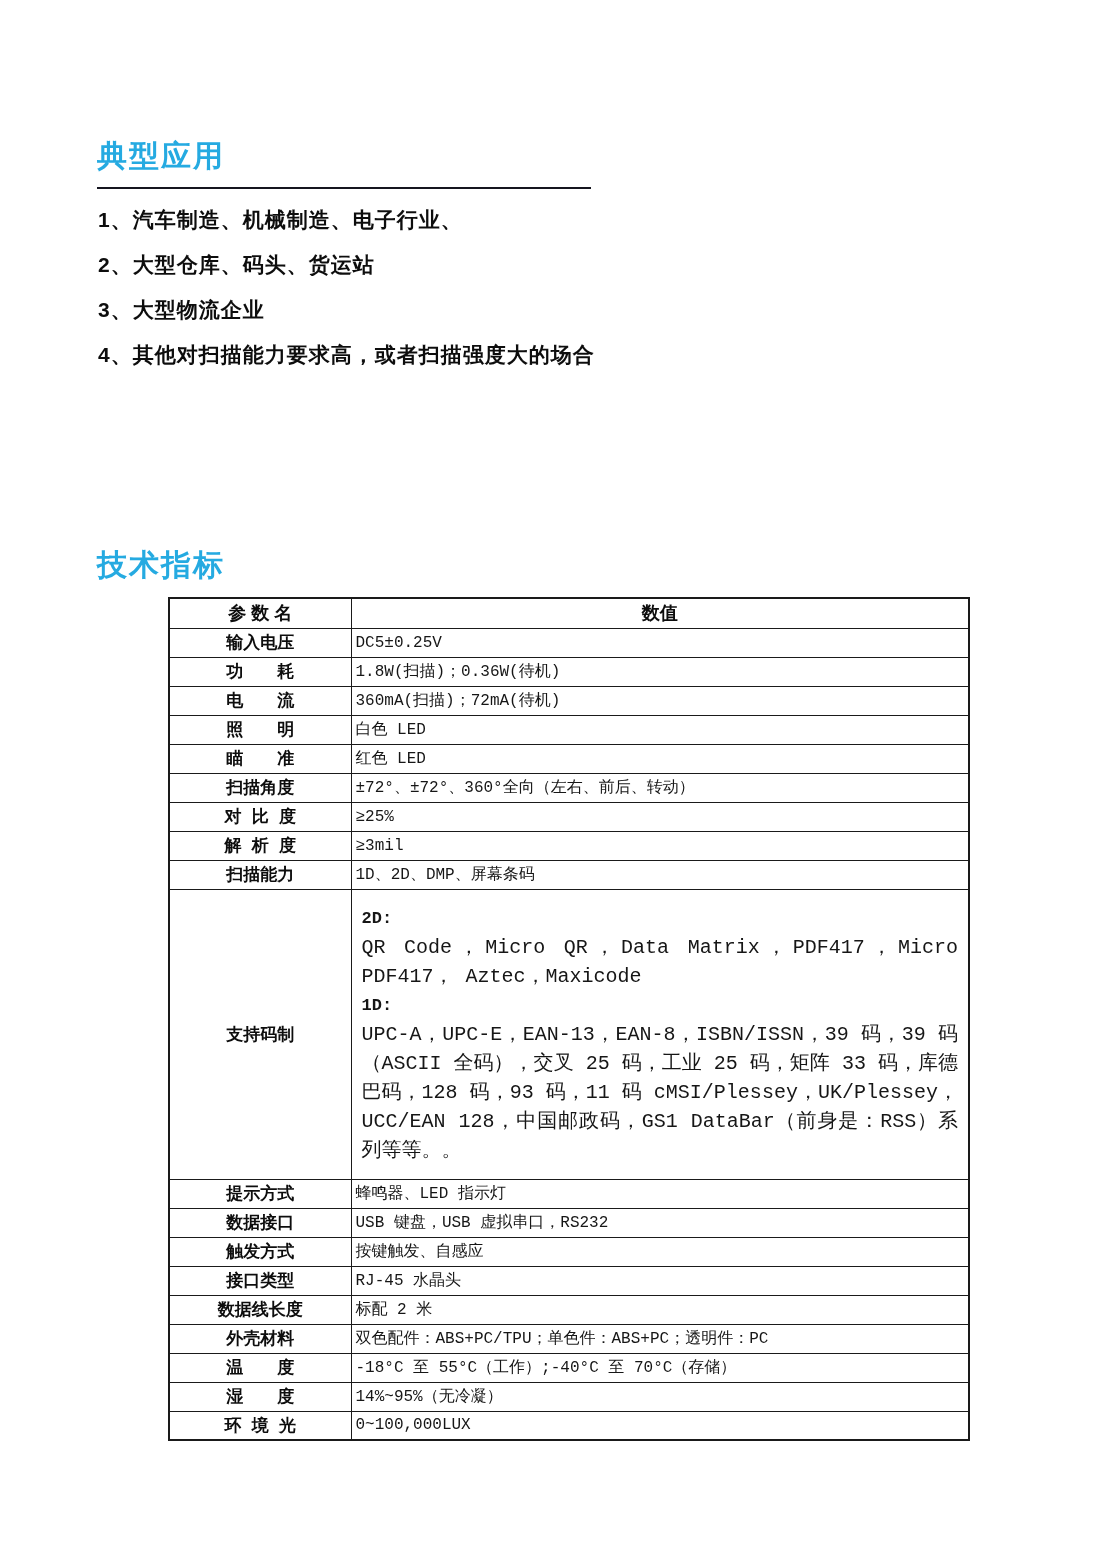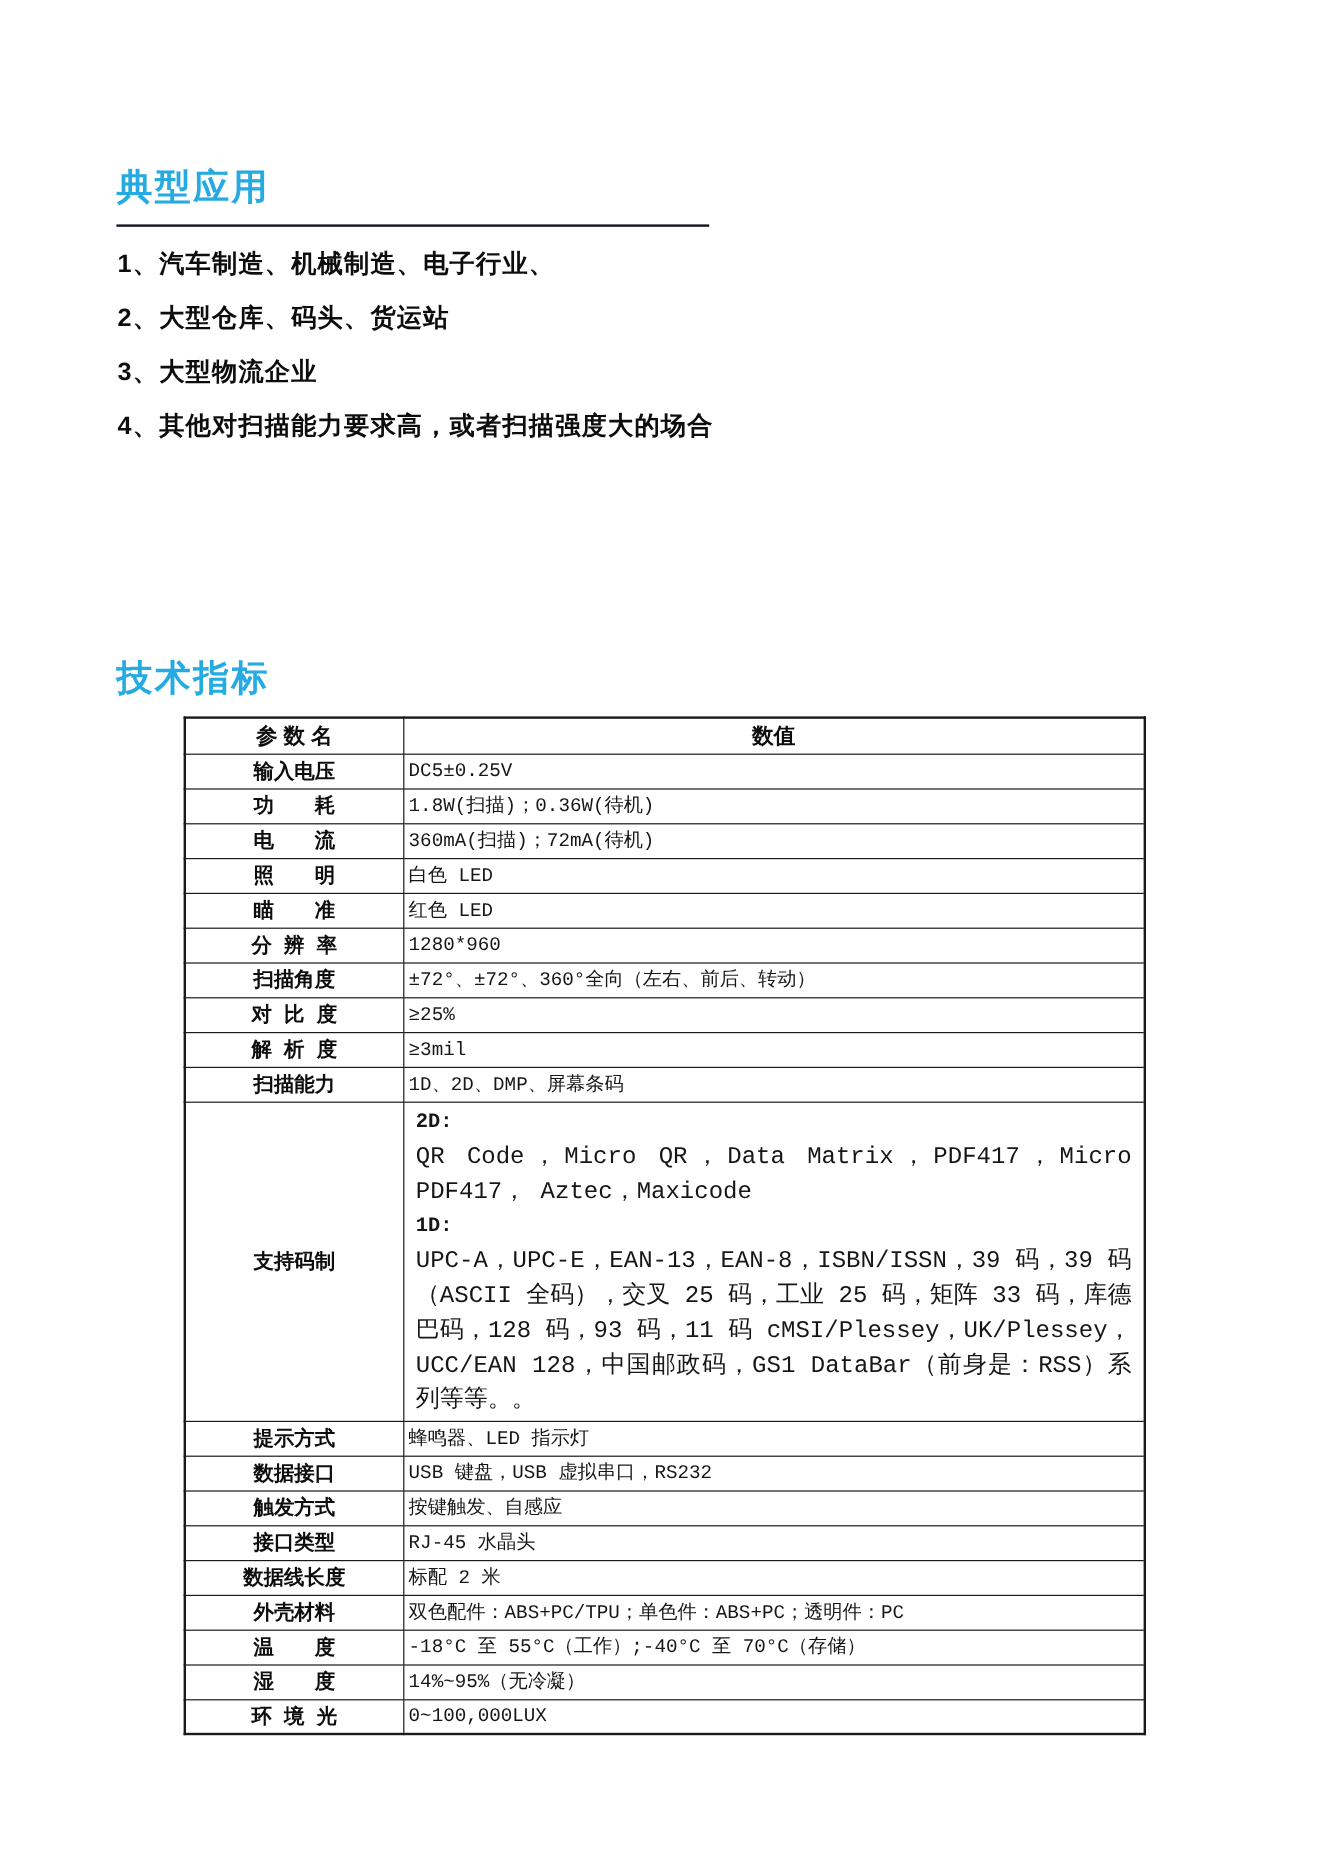--- a/index.html
+++ b/index.html
@@ -42,21 +42,21 @@
     display: flex;
     align-items: center;
     font-size: 21px;
     font-weight: bold;
     color: #0d0d0d;
     letter-spacing: 1px;
   }
 
   table.spec-table {
     position: absolute;
-    left: 153px; top: 597px;
+    left: 168px; top: 597px;
     width: 800px;
     border-collapse: collapse;
     table-layout: fixed;
     border: 2px solid #1a1a1a;
   }
   .spec-table th, .spec-table td {
     border: 1px solid #1a1a1a;
     padding: 0 4px;
     overflow: hidden;
   }
@@ -77,21 +77,21 @@
     font-family: Liberation Mono, monospace;
     white-space: pre;
   }
   td.value-cell {
     font-size: 16px;
     color: #161616;
     font-family: "Liberation Mono", "DejaVu Sans Mono", monospace;
   }
   td.codes-cell {
     text-align: left;
-    padding: 2px 10px;
+    padding: 14px 10px;
     vertical-align: middle;
   }
   .codes-line {
     font-size: 20px;
     line-height: 29px;
     color: #161616;
     font-family: "Liberation Mono", "DejaVu Sans Mono", monospace;
     text-align: justify;
   }
   .codes-line.bold { font-weight: bold; font-size: 17px; }
@@ -138,24 +138,20 @@
       </tr>
       <tr>
         <td class="param-cell">照　　明</td>
         <td class="value-cell">白色 LED</td>
       </tr>
       <tr>
         <td class="param-cell">瞄　　准</td>
         <td class="value-cell">红色 LED</td>
       </tr>
       <tr>
-        <td class="param-cell">分 辨 率</td>
-        <td class="value-cell">1280*960</td>
-      </tr>
-      <tr>
         <td class="param-cell">扫描角度</td>
         <td class="value-cell">±72°、±72°、360°全向（左右、前后、转动）</td>
       </tr>
       <tr>
         <td class="param-cell">对 比 度</td>
         <td class="value-cell">≥25%</td>
       </tr>
       <tr>
         <td class="param-cell">解 析 度</td>
         <td class="value-cell">≥3mil</td>

